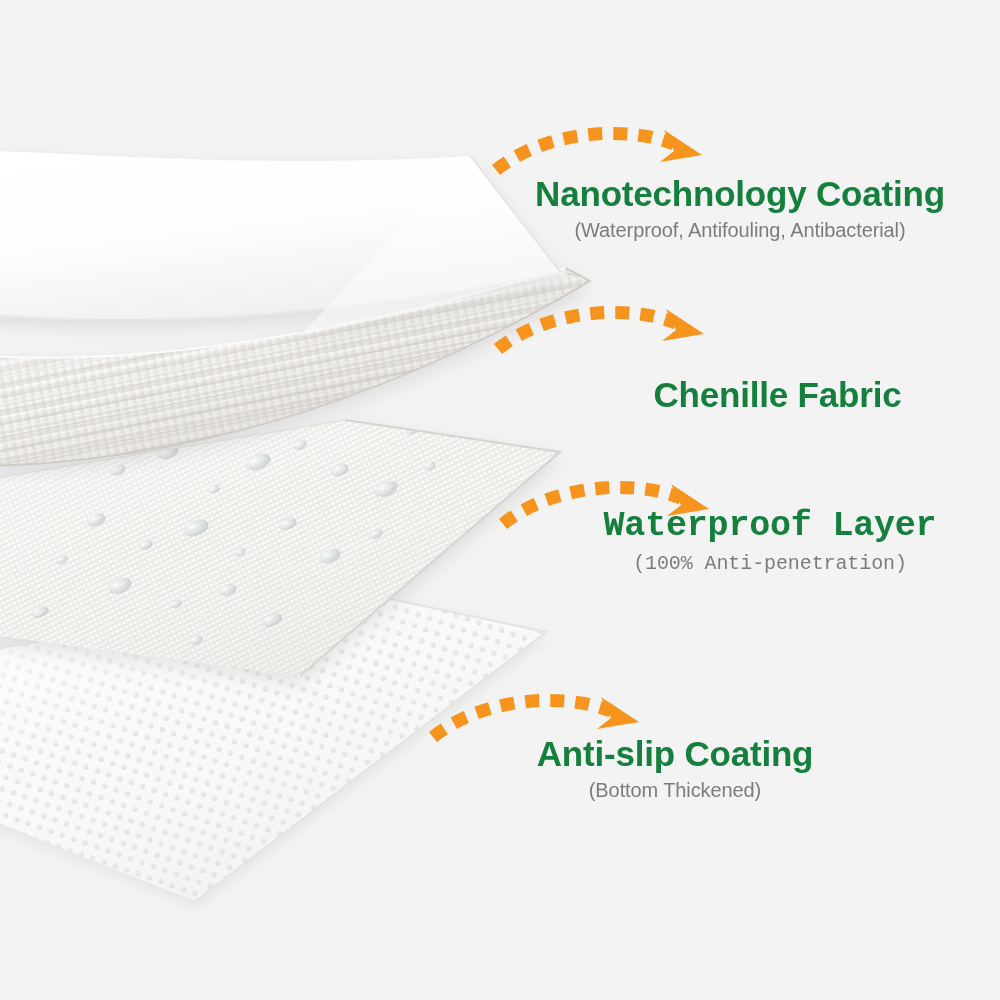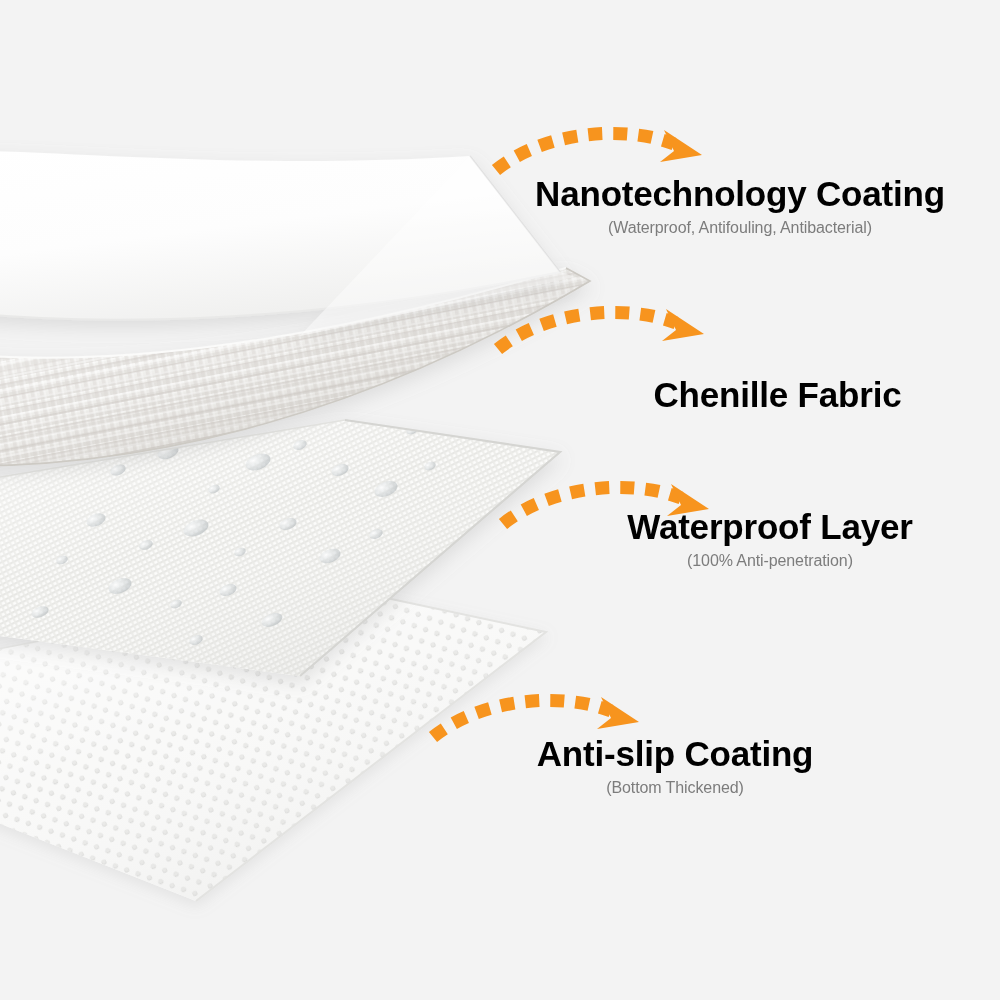--- a/index.html
+++ b/index.html
@@ -29,37 +29,37 @@
 
   
   .callout {
     position: absolute;
     text-align: center;
     white-space: nowrap;
   }
   .callout-title {
     font-size: 35px;
     font-weight: 700;
-    color: #000000;
+    color: #15803d;
     letter-spacing: -0.2px;
     line-height: 1.08;
   }
   .callout-sub {
-    font-size: 16px;
+    font-size: 20px;
     font-weight: 400;
     color: #7c7c7c;
     letter-spacing: -0.1px;
     line-height: 1.15;
     margin-top: 6px;
   }
 
   
   #callout-1 { left: 485px; top: 175px; width: 510px; }
   #callout-2 { left: 600px; top: 332px; width: 355px; margin-top: 44px; }
-  #callout-3 { left: 595px; top: 508px; width: 350px; }
+  #callout-3 { left: 595px; top: 508px; width: 350px; font-family: Liberation Mono, monospace; }
   #callout-4 { left: 500px; top: 735px; width: 350px; }
 
   
   .arrow {
     position: absolute;
     pointer-events: none;
   }
   #arrow-1 { left: 488px; top: 126px; }
   #arrow-2 { left: 490px; top: 305px; }
   #arrow-3 { left: 495px; top: 480px; }

